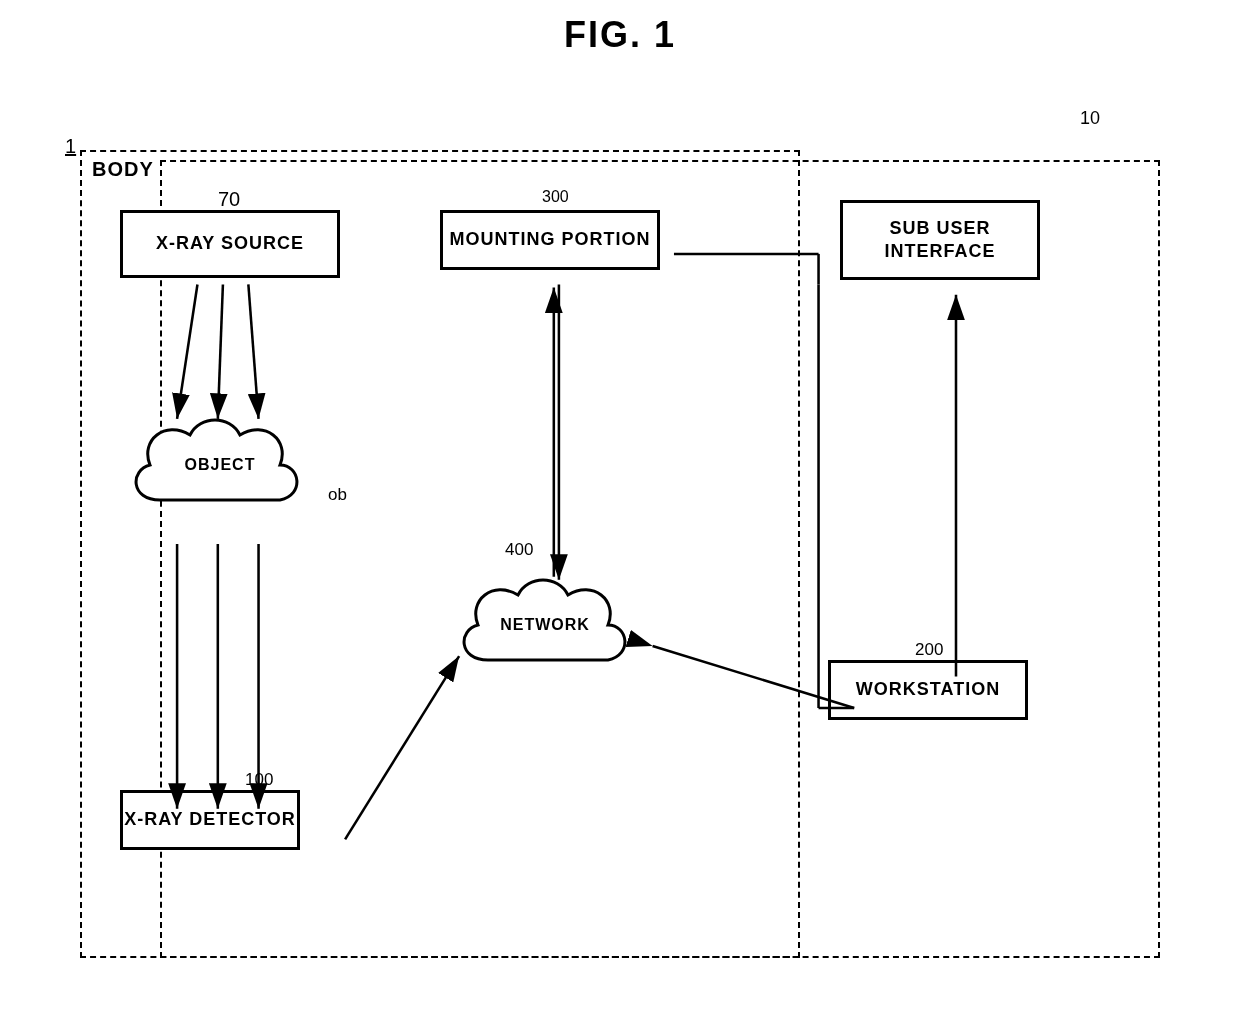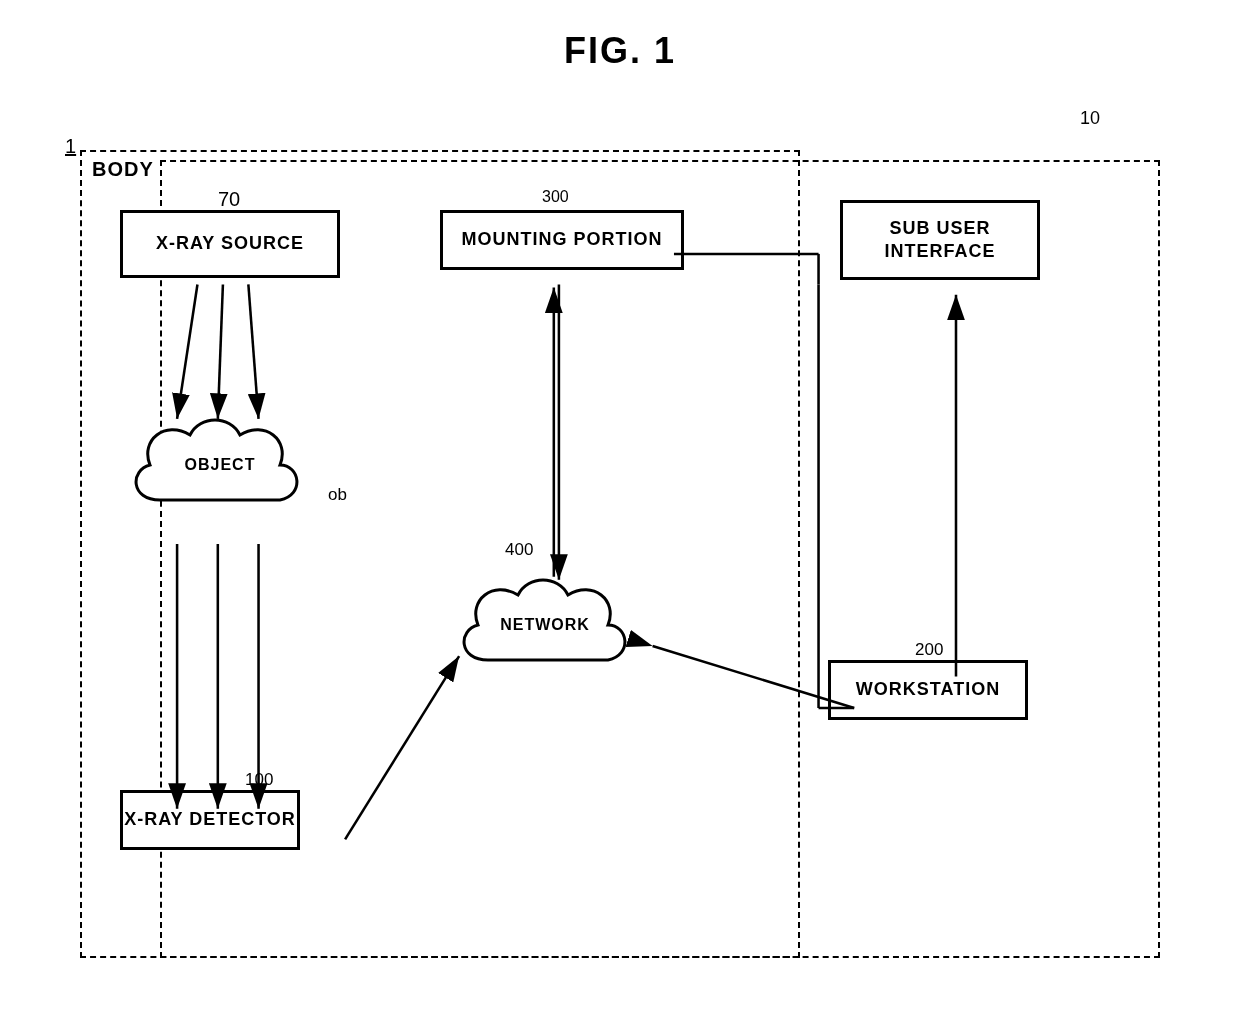--- a/index.html
+++ b/index.html
@@ -9,21 +9,21 @@
       width: 1240px;
       height: 1018px;
       position: relative;
       overflow: hidden;
     }
 
     .page-title {
       text-align: center;
       font-size: 36px;
       font-weight: bold;
-      padding-top: 30px;
+      padding-top: 14px;
       letter-spacing: 2px;
     }
 
     .diagram-container {
       position: absolute;
       top: 100px;
       left: 60px;
       right: 60px;
       bottom: 40px;
     }
@@ -77,21 +77,21 @@
       top: 110px;
       left: 60px;
       width: 220px;
       height: 68px;
     }
 
     
     .mounting-portion {
       top: 110px;
       left: 380px;
-      width: 244px;
+      width: 220px;
       height: 60px;
     }
 
     
     .sub-user-interface {
       top: 100px;
       left: 780px;
       width: 200px;
       height: 80px;
     }

